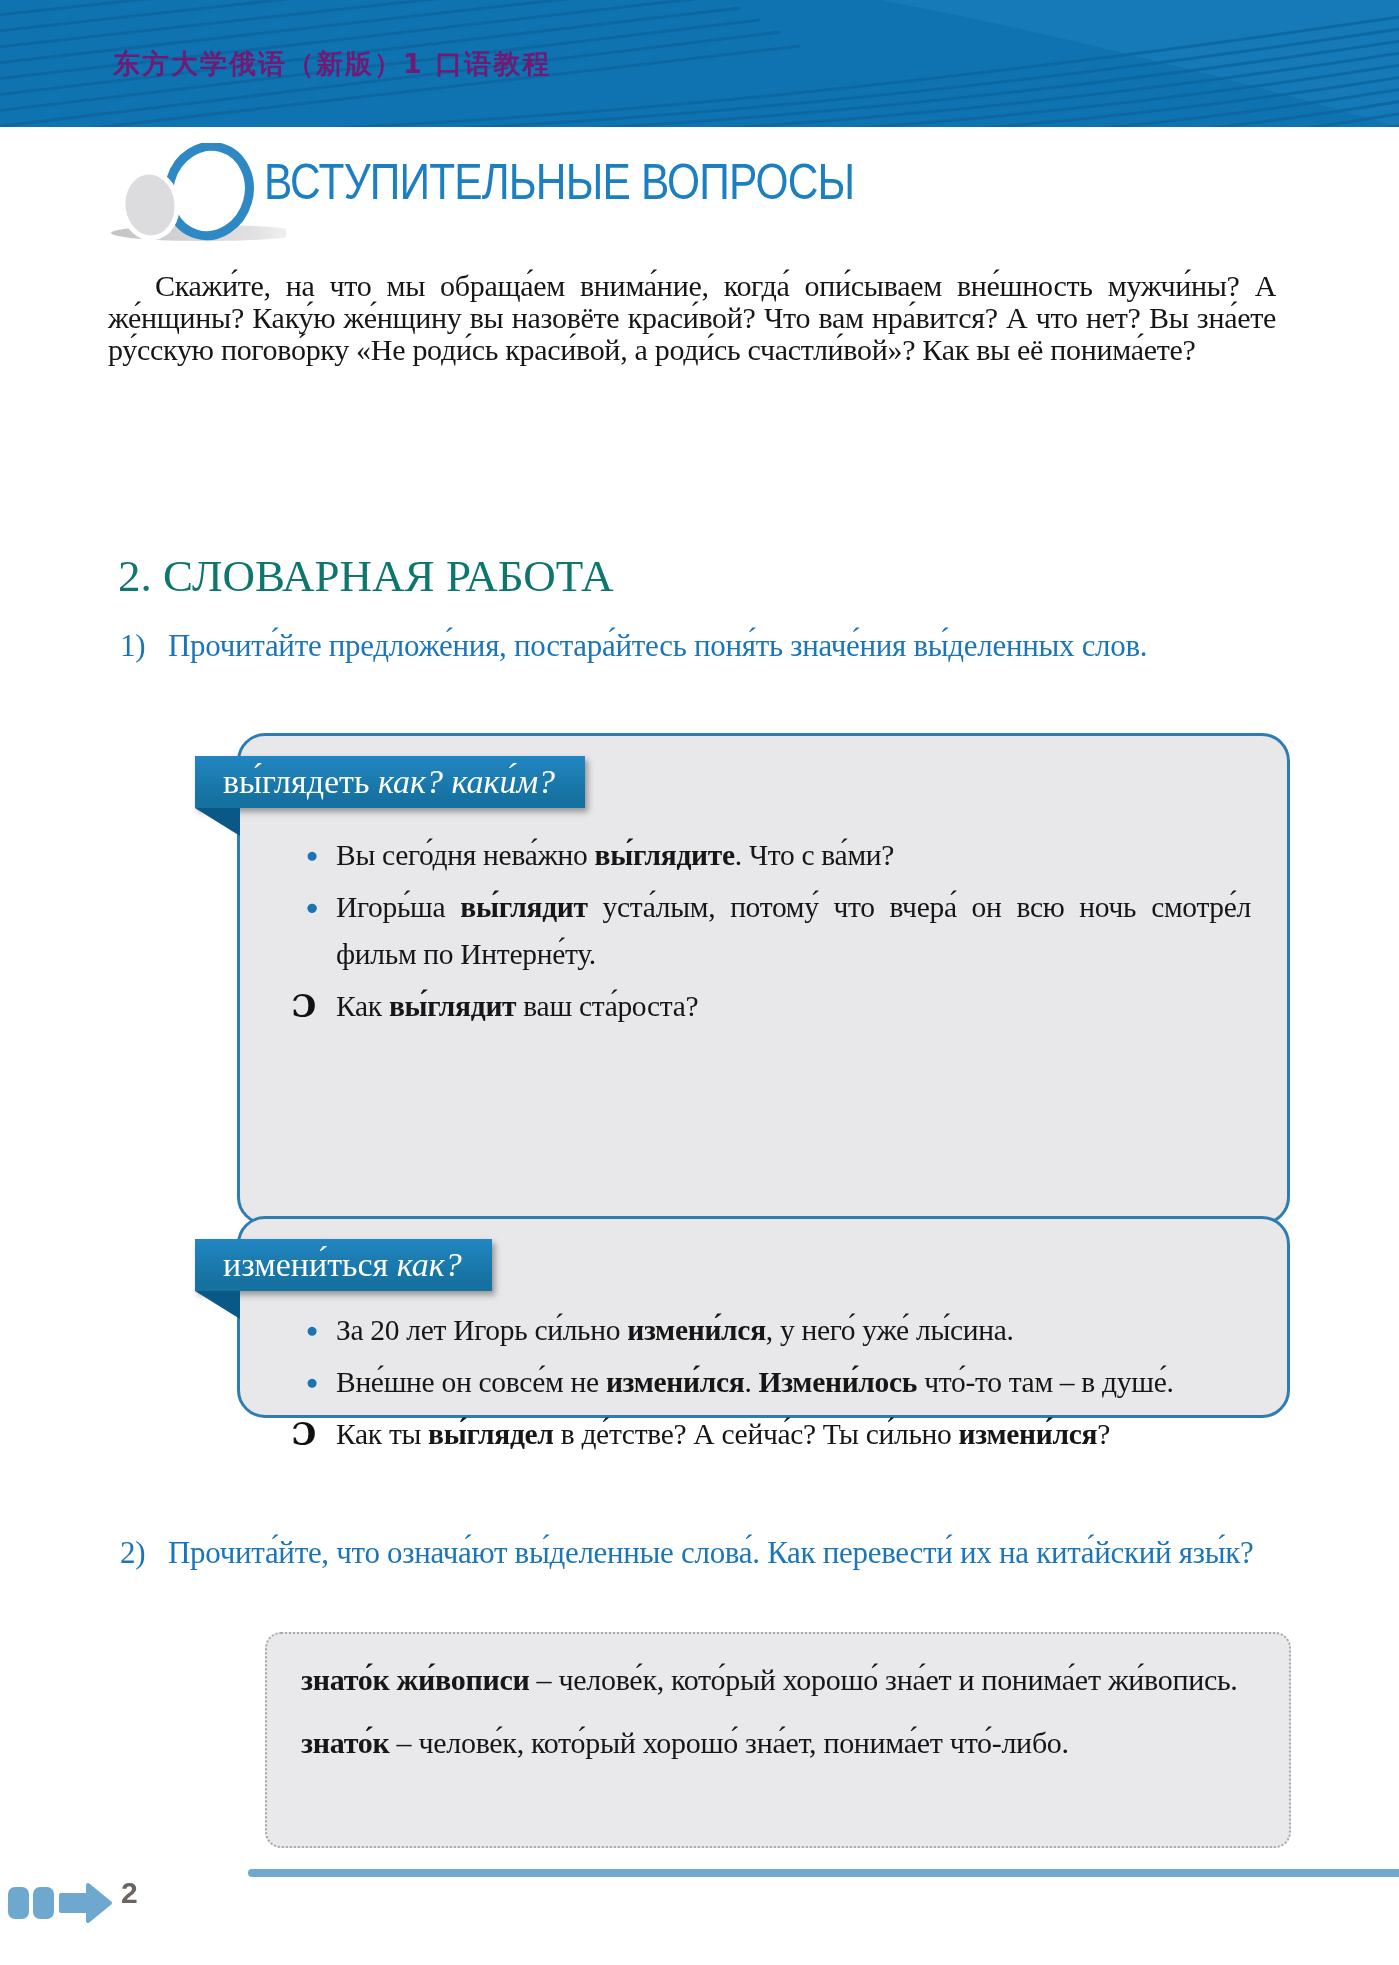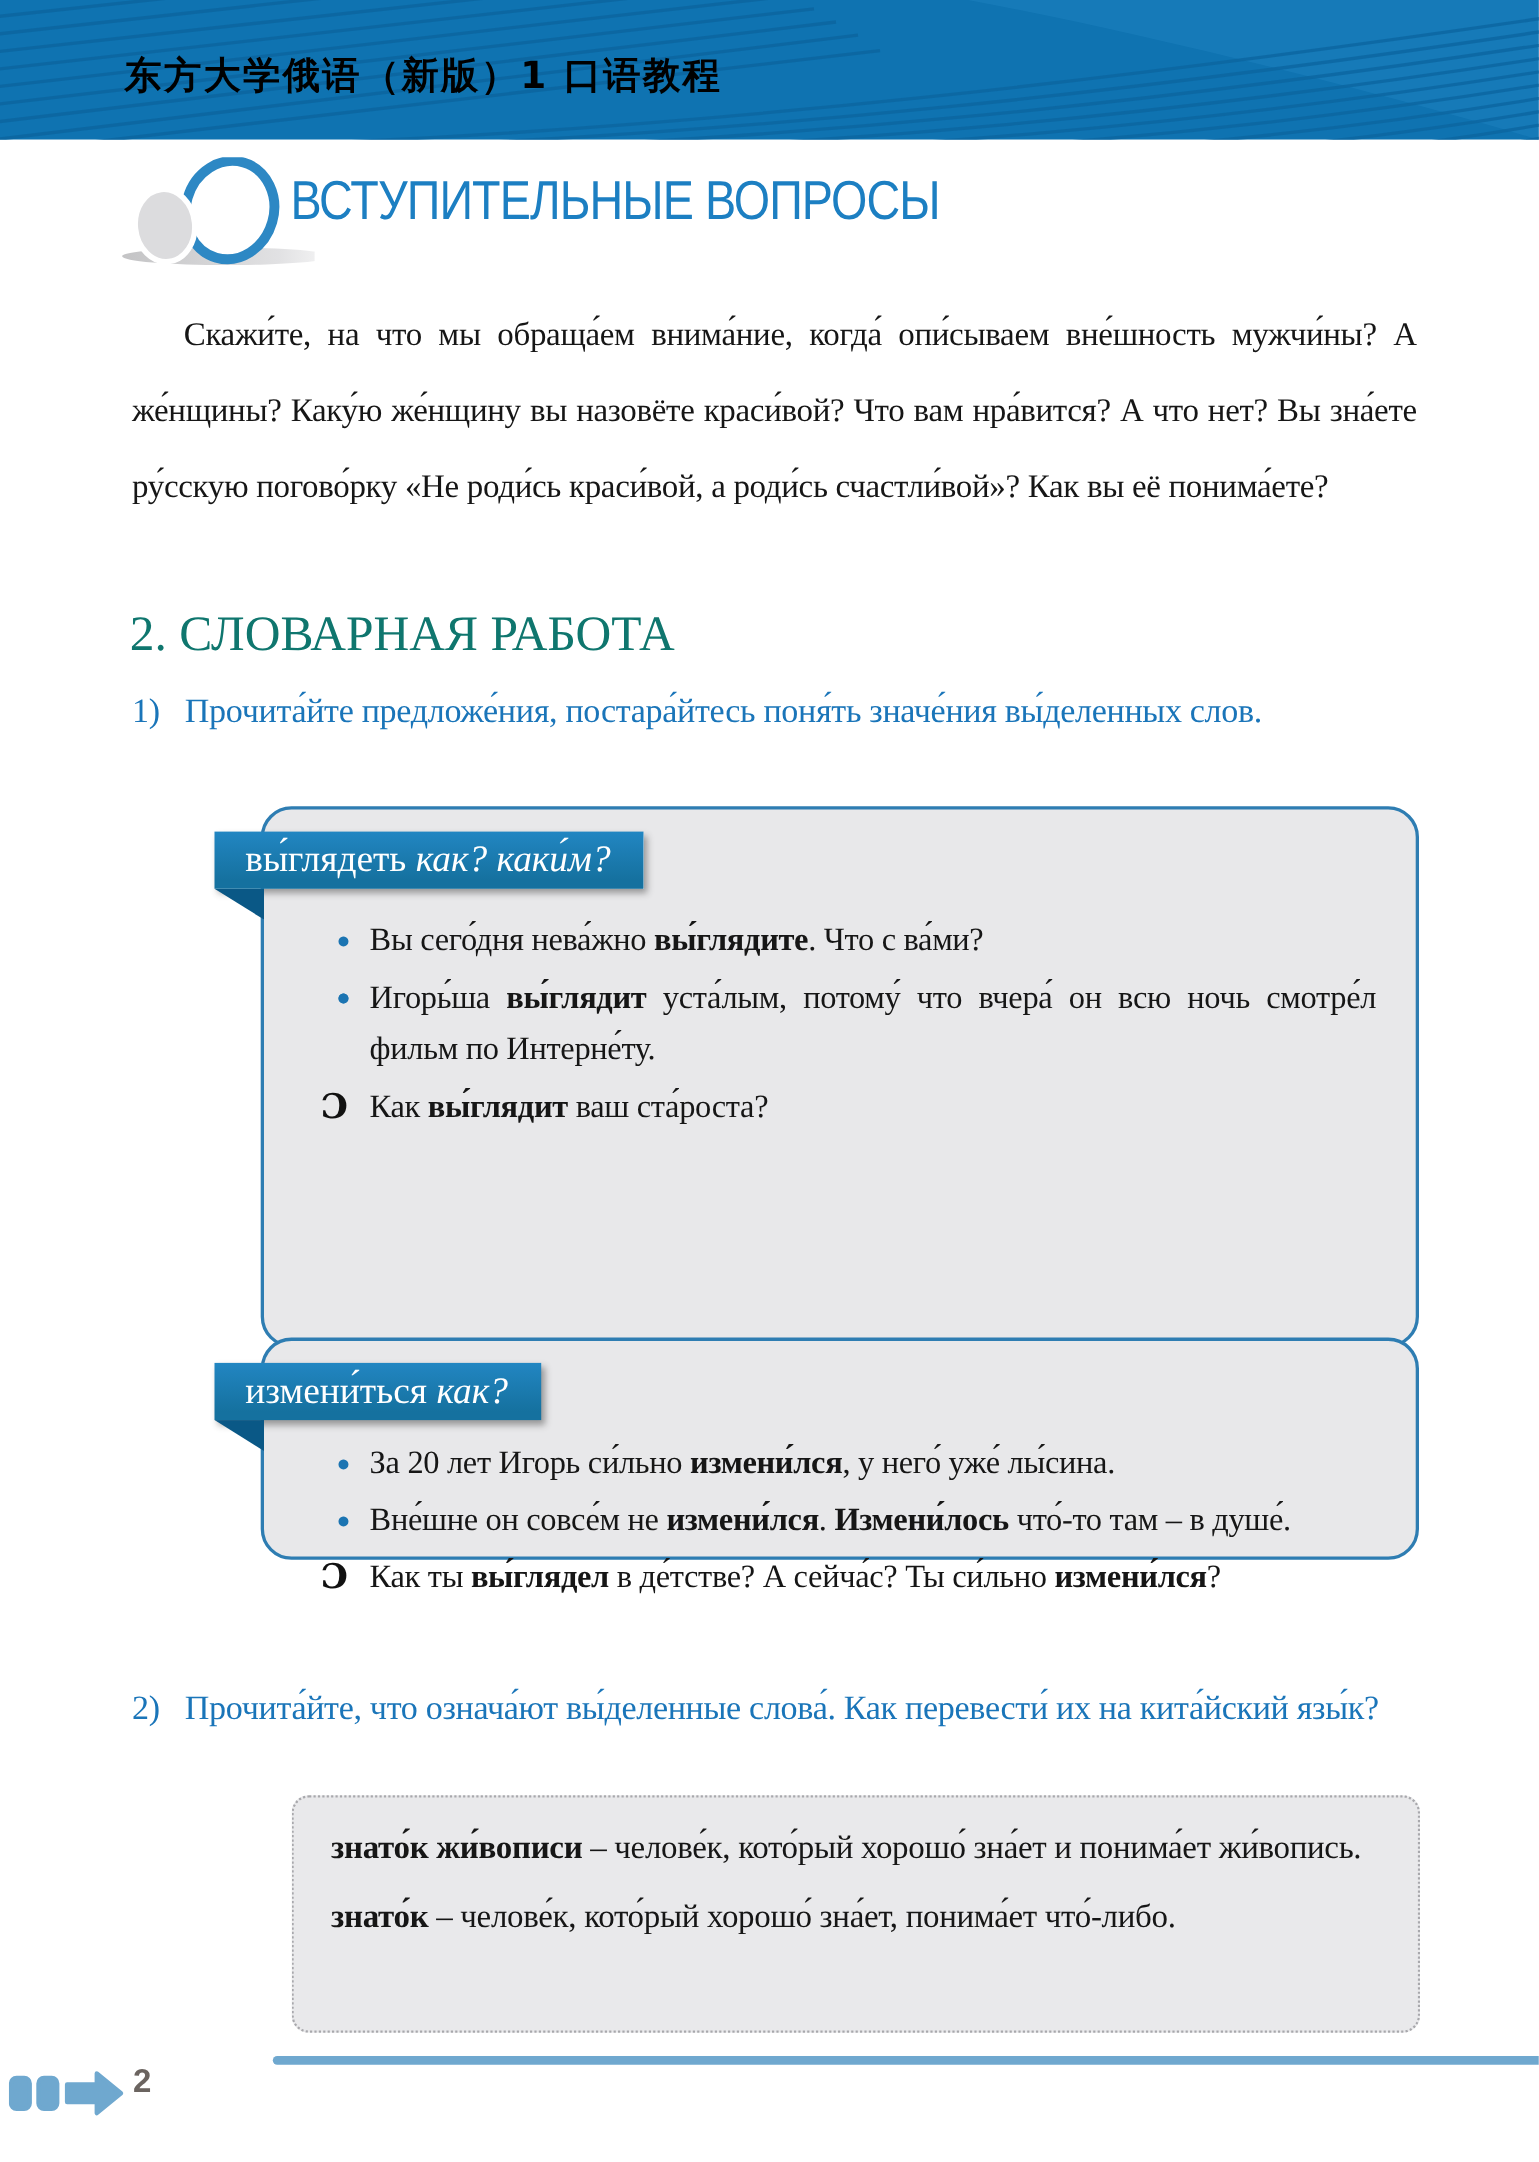--- a/index.html
+++ b/index.html
@@ -2,32 +2,32 @@
 <html><head>
 <meta charset="utf-8">
 <style>
   html,body{margin:0;padding:0;background:#fff;}
   .page{position:relative;width:1399px;height:1965px;background:#fff;overflow:hidden;
         font-family:"Liberation Serif","DejaVu Serif",serif;color:#161616;}
 
   
   .header{position:absolute;left:0;top:0;width:1399px;height:127px;}
   .header svg{position:absolute;left:0;top:0;}
-  .book-title{position:absolute;left:113px;top:46px;color:#000000;
+  .book-title{position:absolute;left:113px;top:46px;color:#701a75;
               font-family:"DejaVu Sans","Liberation Sans",sans-serif;
-              font-weight:bold;font-size:34px;letter-spacing:2px;white-space:nowrap;}
+              font-weight:bold;font-size:27px;letter-spacing:2px;white-space:nowrap;}
 
   
   .section-icon{position:absolute;left:106px;top:143px;width:180px;height:100px;}
   .page-title{position:absolute;left:264px;top:153px;color:#1C7FC2;
               font-family:"Liberation Sans","DejaVu Sans",sans-serif;
               font-size:50px;font-weight:400;letter-spacing:-1px;white-space:nowrap;
               transform:scaleX(.85);transform-origin:left top;}
-  .intro-par{position:absolute;left:120px;top:240px;width:1168px;
-             font-size:30px;line-height:69px;text-align:justify;text-indent:47px;
+  .intro-par{position:absolute;left:108px;top:240px;width:1168px;
+             font-size:30px;line-height:32px;text-align:justify;text-indent:47px;
              letter-spacing:-0.3px;}
 
   
   .vocab-heading{position:absolute;left:118px;top:550px;color:#0f766e;
                  font-size:45px;letter-spacing:0;white-space:nowrap;}
   .task{position:absolute;left:120px;width:1170px;display:flex;color:#1A75B9;
         font-size:31px;line-height:52px;letter-spacing:-0.3px;}
   .task1{top:620px;}
   .task2{top:1527px;}
   .task-num{flex:none;width:48px;}

